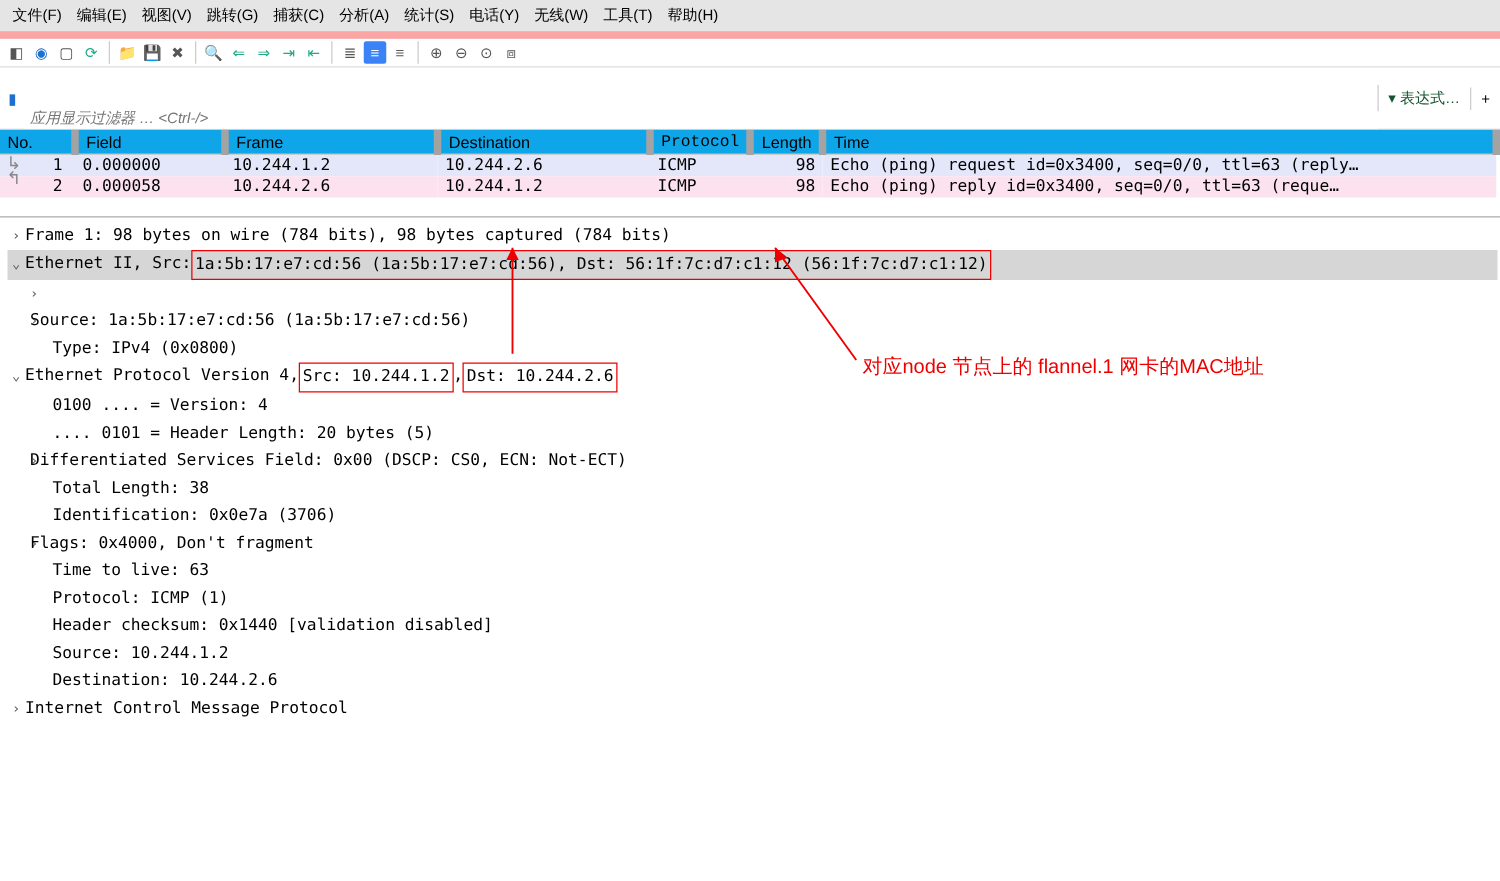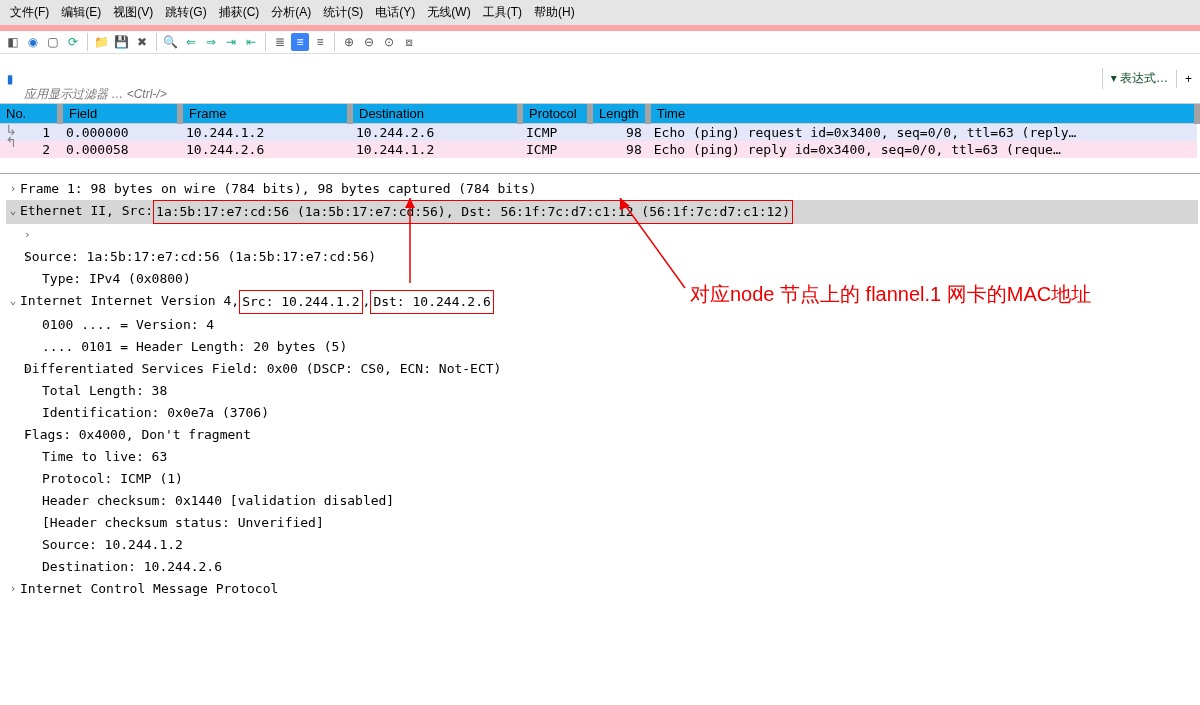--- a/index.html
+++ b/index.html
@@ -83,21 +83,21 @@
   .tog {
     display:inline-block; width:14px; text-align:center; color:#555;
     font-size:11px; user-select:none;
   }
   .ind1 { padding-left: 18px; }
   .ind2 { padding-left: 36px; }
   .hl-line { background:#d6d6d6; }
   .box-red { border:1px solid #e00; padding:0 2px; }
   .anno {
     position:absolute; color:#e00; font-family: "Segoe UI", Arial, sans-serif;
-    font-size:20px; font-weight: 500;
+    font-size:16px; font-weight: 500;
   }
   .arrow { position:absolute; }
   .numcol { text-align: right; padding-right: 10px !important; width:60px; }
   th.numcol { text-align:left; }
 </style>
 </head>
 <body>
 
 <div class="menubar" id="menubar">
     <span>文件(F)</span>
@@ -151,21 +151,21 @@
     <div>↳</div>
       <div style="margin-top:-4px">↰</div>
   </div>
   <table class="packet-table">
     <thead>
         <tr id="pkthead">
           <th class="numcol" style="width: 60px;">No.</th>
           <th style="width: 120px;">Field</th>
           <th style="width: 170px;">Frame</th>
           <th style="width: 170px;">Destination</th>
-          <th style="width: 70px;">Protocol</th>
+          <th style="width: 70px; font-family: Liberation Mono, monospace;">Protocol</th>
           <th style="width: 50px;">Length</th>
           <th>Time</th>
         </tr>
       </thead>
     <tbody id="pktbody">
         <tr class="row-sel1">
           <td class="numcol">1</td>
           <td>0.000000</td>
           <td>10.244.1.2</td>
           <td>10.244.2.6</td>
@@ -203,21 +203,21 @@
   <div class="tree-row">
       <span class="tog ind1">›</span>
       <span>Source: 1a:5b:17:e7:cd:56 (1a:5b:17:e7:cd:56)</span>
     </div>
   <div class="tree-row ind2">
       <span>Type: IPv4 (0x0800)</span>
     </div>
 
   <div class="tree-row">
       <span class="tog">⌄</span>
-      <span>Internet Internet Version 4, </span>
+      <span>Ethernet Protocol Version 4, </span>
       <span class="box-red">Src: 10.244.1.2</span>
       <span>, </span>
       <span class="box-red">Dst: 10.244.2.6</span>
     </div>
   <div class="tree-row ind2">
       <span>0100 .... = Version: 4</span>
     </div>
   <div class="tree-row ind2">
       <span>.... 0101 = Header Length: 20 bytes (5)</span>
     </div>
@@ -236,23 +236,20 @@
       <span>Flags: 0x4000, Don't fragment</span>
     </div>
   <div class="tree-row ind2">
       <span>Time to live: 63</span>
     </div>
   <div class="tree-row ind2">
       <span>Protocol: ICMP (1)</span>
     </div>
   <div class="tree-row ind2">
       <span>Header checksum: 0x1440 [validation disabled]</span>
-    </div>
-  <div class="tree-row ind2">
-      <span>[Header checksum status: Unverified]</span>
     </div>
   <div class="tree-row ind2">
       <span>Source: 10.244.1.2</span>
     </div>
   <div class="tree-row ind2">
       <span>Destination: 10.244.2.6</span>
     </div>
 
   <div class="tree-row">
       <span class="tog">›</span>

